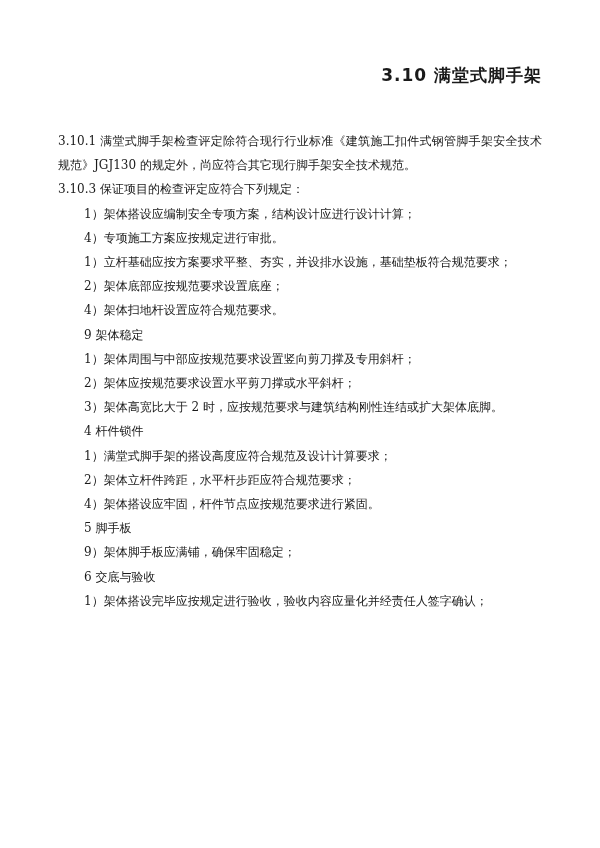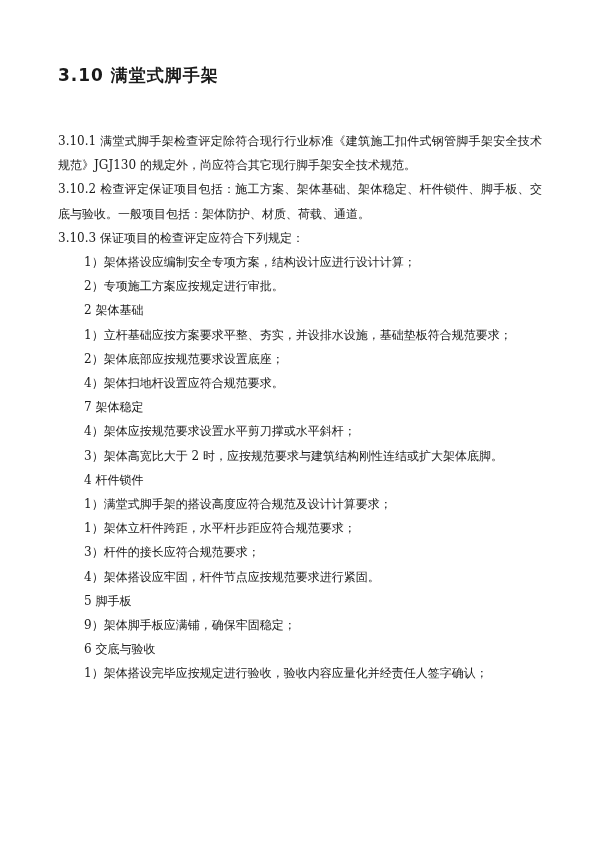--- a/index.html
+++ b/index.html
@@ -16,21 +16,21 @@
     overflow: hidden;
   }
   .page {
     position: relative;
     width: 600px;
     height: 848px;
     box-sizing: border-box;
     padding: 0 58px;
   }
   .doc-title {
-    text-align: left;
+    text-align: right;
     font-size: 17px;
     font-weight: bold;
     letter-spacing: 1px;
     margin-top: 64px;
     margin-bottom: 0;
     font-family: "DejaVu Sans", "Liberation Sans", sans-serif;
   }
   .body-block {
     margin-top: 42px;
   }
@@ -53,35 +53,33 @@
 </style>
 </head>
 <body>
 
 <div class="page">
 
   <h1 class="doc-title">3.10 满堂式脚手架</h1>
 
   <div class="body-block">
       <p class="lvl0">3.10.1 满堂式脚手架检查评定除符合现行行业标准《建筑施工扣件式钢管脚手架安全技术规范》JGJ130 的规定外，尚应符合其它现行脚手架安全技术规范。</p>
-      <p class="lvl0">3.10.2 检查评定保证项目包括：施工方案、架体基础、架体稳定、杆件锁件、脚手板、交底与验收。一般项目包括：架体防护、材质、荷载、通道。</p>
       <p class="lvl0">3.10.3 保证项目的检查评定应符合下列规定：</p>
       <p class="lvl2">1）架体搭设应编制安全专项方案，结构设计应进行设计计算；</p>
-      <p class="lvl2">2）专项施工方案应按规定进行审批。</p>
-      <p class="lvl1">2 架体基础</p>
+      <p class="lvl2">4）专项施工方案应按规定进行审批。</p>
       <p class="lvl2">1）立杆基础应按方案要求平整、夯实，并设排水设施，基础垫板符合规范要求；</p>
       <p class="lvl2">2）架体底部应按规范要求设置底座；</p>
       <p class="lvl2">4）架体扫地杆设置应符合规范要求。</p>
-      <p class="lvl1">7 架体稳定</p>
-      <p class="lvl2">4）架体应按规范要求设置水平剪刀撑或水平斜杆；</p>
+      <p class="lvl1">9 架体稳定</p>
+      <p class="lvl2">1）架体周围与中部应按规范要求设置竖向剪刀撑及专用斜杆；</p>
+      <p class="lvl2">2）架体应按规范要求设置水平剪刀撑或水平斜杆；</p>
       <p class="lvl2">3）架体高宽比大于 2 时，应按规范要求与建筑结构刚性连结或扩大架体底脚。</p>
       <p class="lvl1">4 杆件锁件</p>
       <p class="lvl2">1）满堂式脚手架的搭设高度应符合规范及设计计算要求；</p>
-      <p class="lvl2">1）架体立杆件跨距，水平杆步距应符合规范要求；</p>
-      <p class="lvl2">3）杆件的接长应符合规范要求；</p>
+      <p class="lvl2">2）架体立杆件跨距，水平杆步距应符合规范要求；</p>
       <p class="lvl2">4）架体搭设应牢固，杆件节点应按规范要求进行紧固。</p>
       <p class="lvl1">5 脚手板</p>
       <p class="lvl2">9）架体脚手板应满铺，确保牢固稳定；</p>
       <p class="lvl1">6 交底与验收</p>
       <p class="lvl2">1）架体搭设完毕应按规定进行验收，验收内容应量化并经责任人签字确认；</p>
     </div>
 
 </div>
 
 </body></html>

